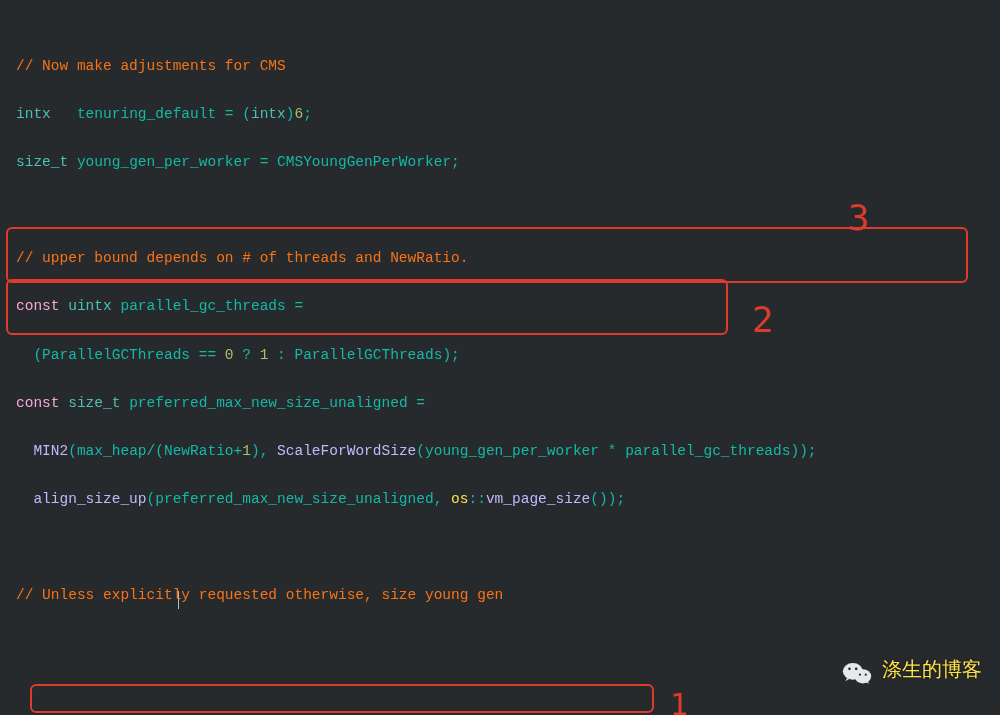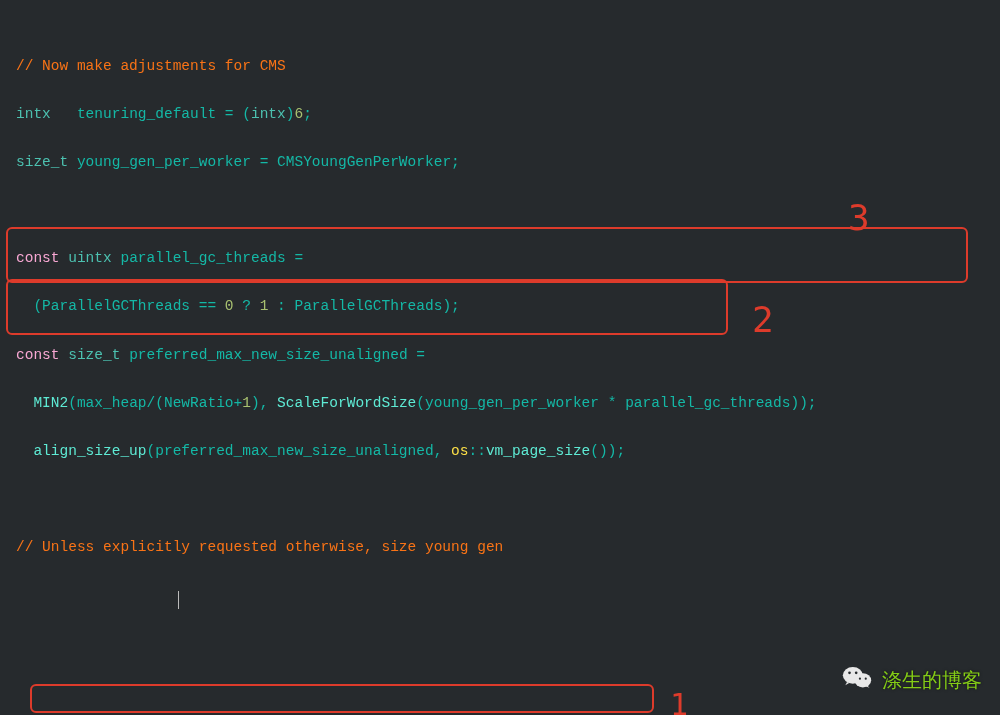--- a/index.html
+++ b/index.html
@@ -19,21 +19,21 @@
     position: relative;
     padding: 6px 0 0 16px;
     white-space: pre;
   }
   .line { display: block; height: 24px; }
   .cmt { color: #f97316; }     
   .kw  { color: #f9a8d4; }     
   .typ { color: #4cc1b0; margin-top: 16px; }     
   .id  { color: #14b8a6; }     
   .num { color: #a8c170; }     
-  .fn  { color: #5eead4; }
+  .fn  { color: #c4b5fd; }
   .ns  { color: #fde047; font-family: Liberation Mono, monospace; }
 
   .hl-box {
     position: absolute;
     border: 2px solid #dd3b2b;
     border-radius: 6px;
     pointer-events: none;
   }
   #box3 { left: 6px;  top: 227px; width: 958px; height: 52px; }
   #box2 { left: 6px;  top: 279px; width: 718px; height: 52px; }
@@ -55,45 +55,46 @@
     width: 1px;
     height: 18px;
     background: #bbb;
     left: 178px;
     top: 591px;
   }
 
   .watermark {
     position: absolute;
     right: 18px;
-    bottom: 18px;
+    bottom: 29px;
     display: flex;
-    align-items: flex-start;
+    align-items: flex-end;
     gap: 10px;
-    color: #84cc16;
+    color: #fde047;
     font-family: "PingFang SC", "Microsoft YaHei", sans-serif;
     font-size: 20px;
     text-shadow: 0 0 3px rgba(0,0,0,0.6);
   }
   .wm-icon {
     width: 30px;
     height: 26px;
     position: relative;
   }
   .wm-icon svg { display:block; }
 </style>
 </head>
 <body>
 
 <div class="code-area">
 
 <span class="line"><span class="cmt">// Now make adjustments for CMS</span></span>
 <span class="line"><span class="typ">intx</span><span class="id">   tenuring_default = (</span><span class="typ">intx</span><span class="id">)</span><span class="num">6</span><span class="id">;</span></span>
 <span class="line"><span class="typ">size_t</span><span class="id"> young_gen_per_worker = CMSYoungGenPerWorker;</span></span>
 <span class="line"> </span>
+<span class="line"><span class="cmt">// upper bound depends on # of threads and NewRatio.</span></span>
 <span class="line"><span class="kw">const</span><span> </span><span class="typ">uintx</span><span class="id"> parallel_gc_threads =</span></span>
 <span class="line"><span class="id">  (ParallelGCThreads == </span><span class="num">0</span><span class="id"> ? </span><span class="num">1</span><span class="id"> : ParallelGCThreads);</span></span>
 <span class="line"><span class="kw">const</span><span> </span><span class="typ">size_t</span><span class="id"> preferred_max_new_size_unaligned =</span></span>
 <span class="line"><span>  </span><span class="fn">MIN2</span><span class="id">(max_heap/(NewRatio+</span><span class="num">1</span><span class="id">), </span><span class="fn">ScaleForWordSize</span><span class="id">(young_gen_per_worker * parallel_gc_threads));</span></span>
 <span class="line"><span>  </span><span class="fn">align_size_up</span><span class="id">(preferred_max_new_size_unaligned, </span><span class="ns">os</span><span class="id">::</span><span class="fn">vm_page_size</span><span class="id">());</span></span>
 <span class="line"> </span>
 <span class="line"><span class="cmt">// Unless explicitly requested otherwise, size young gen</span></span>
 
 
 

